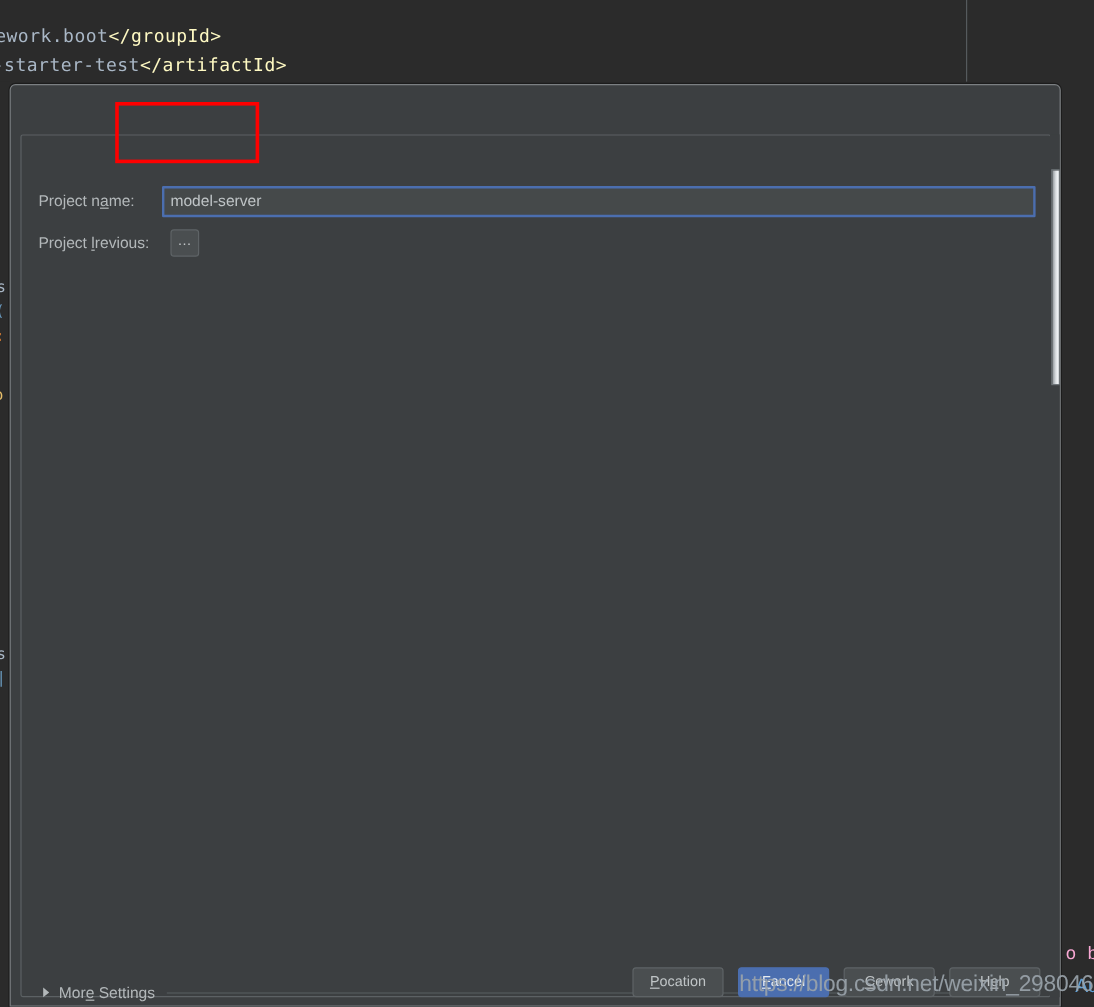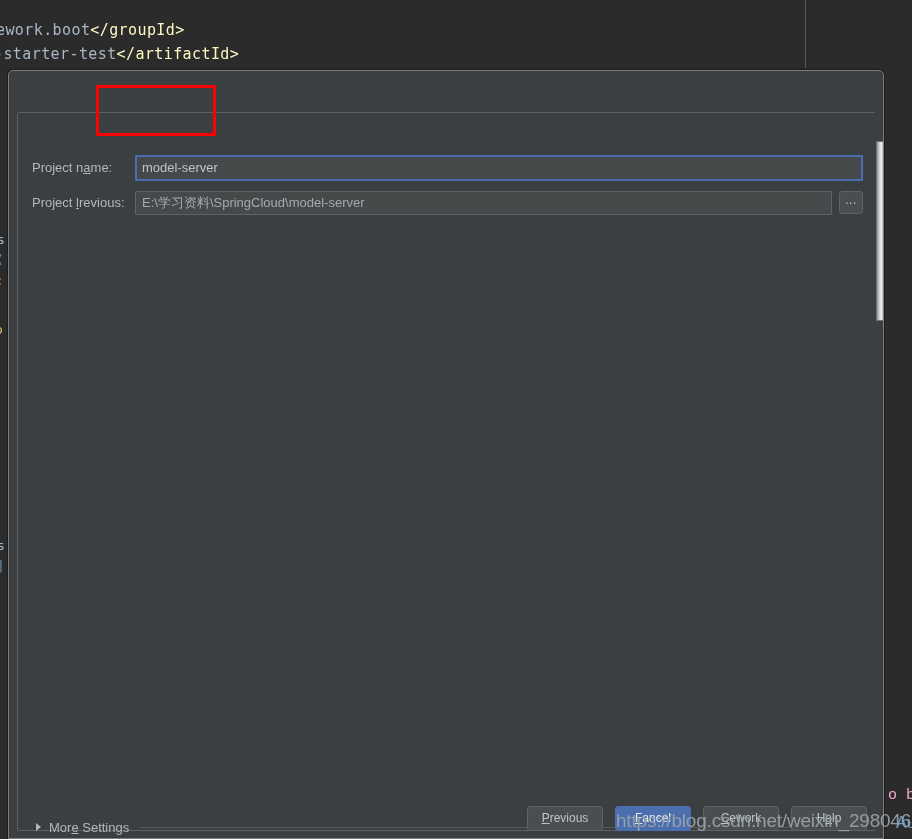--- a/index.html
+++ b/index.html
@@ -409,21 +409,20 @@
 
     <div id="form-area">
 
       <div class="form-row" id="row-project-name">
         <div class="form-label" id="label-project-name"><span>Project n</span><span class="mnemonic">a</span><span>me:</span></div>
         <div class="text-field" id="field-project-name" title="Project name">model-server</div>
       </div>
 
       <div class="form-row" id="row-project-location">
         <div class="form-label" id="label-project-location"><span>Project </span><span class="mnemonic">l</span><span>revious:</span></div>
-        <div class="text-field" id="field-project-location" title="Project location">E:\学习资料\SpringCloud\model-server</div>
         <div id="browse-button">
           <span id="browse-icon-dots">...</span>
         </div>
       </div>
 
     </div>
 
     <div id="more-settings-row">
       <div id="more-settings-arrow"></div>
       <div id="more-settings-label"><span>Mor</span><span class="mnemonic">e</span><span> Settings</span></div>
@@ -432,21 +431,21 @@
 
   </div>
 
   <div id="dialog-scrollbar-track">
     <div id="dialog-scrollbar-thumb"></div>
   </div>
 
   <div id="dialog-button-bar">
     <div class="dlg-button">
         <span class="mnemonic">P</span>
-        <span>revious</span>
+        <span>ocation</span>
       </div>
     <div class="dlg-button primary">
         <span class="mnemonic">F</span>
         <span>ancel</span>
       </div>
     <div class="dlg-button">
         <span class="mnemonic">C</span>
         <span>ework</span>
       </div>
     <div class="dlg-button">

